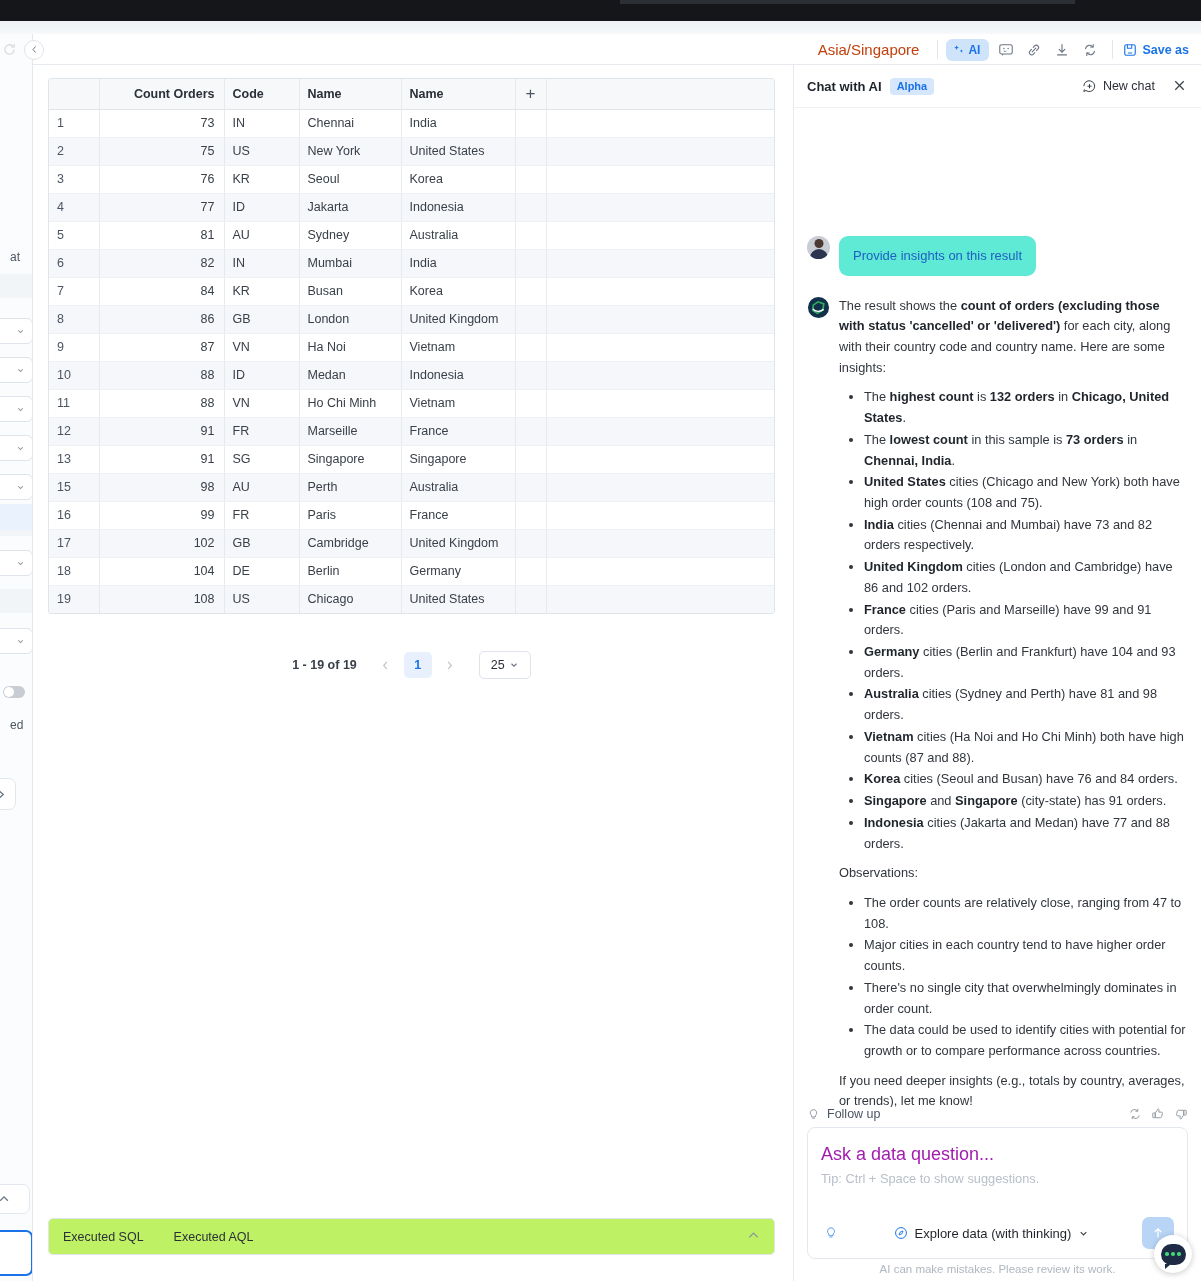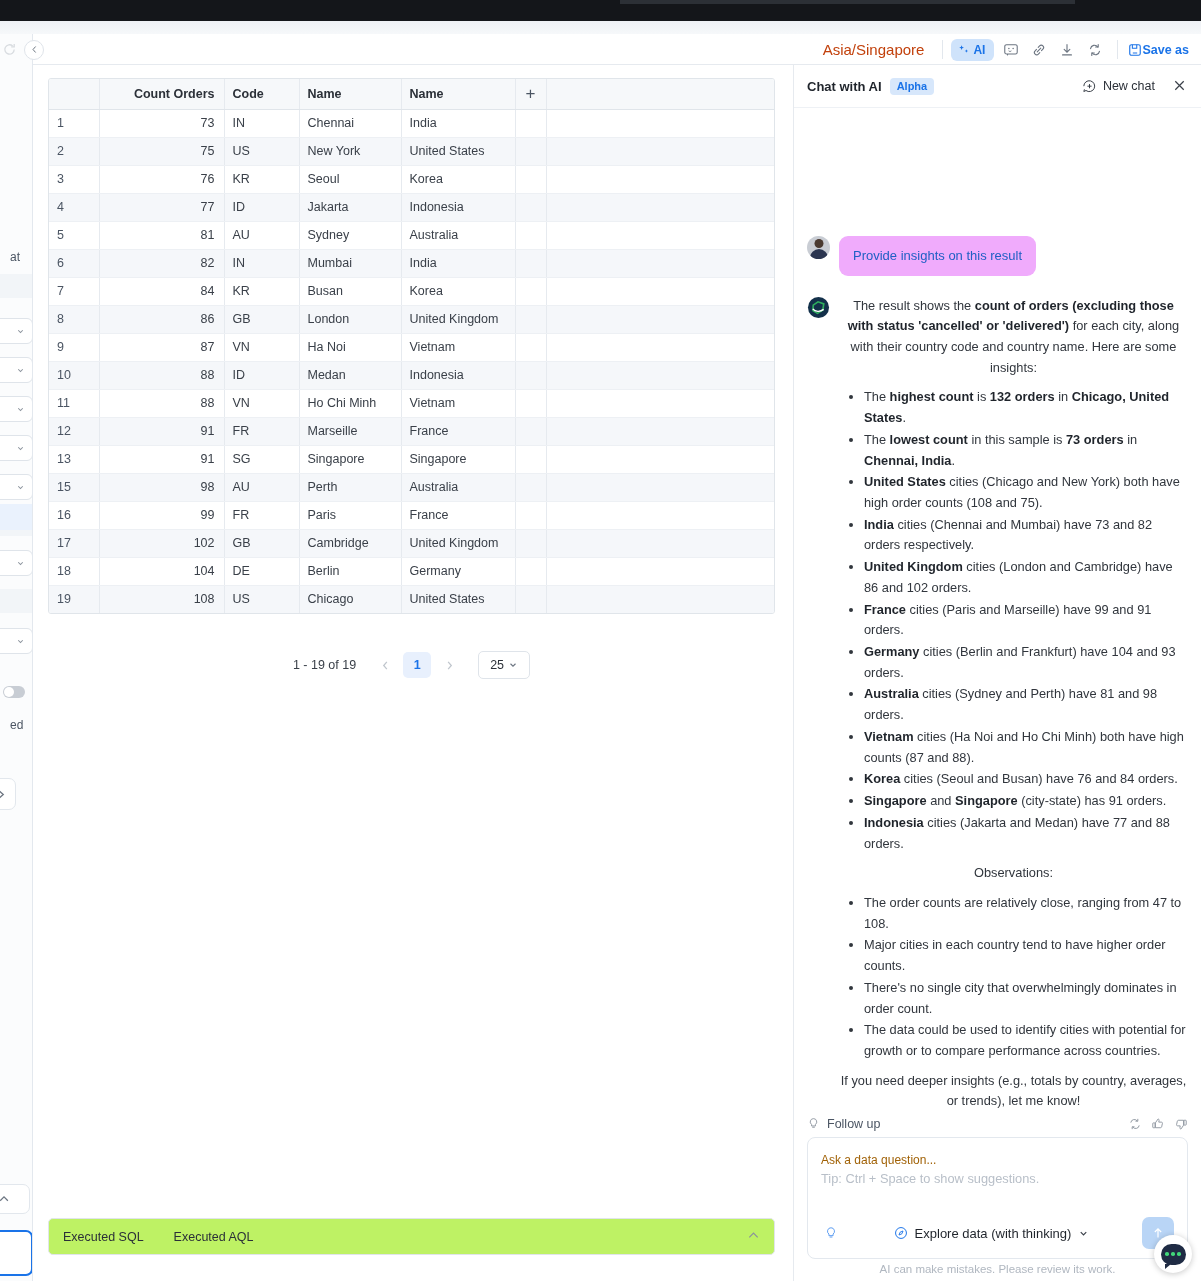--- a/index.html
+++ b/index.html
@@ -88,21 +88,21 @@
   .ai-pill {
     display: flex; align-items: center; gap: 3px;
     background: #cfe3fb; color: #1a73e8; font-size: 12px; font-weight: 700;
     border-radius: 6px; padding: 4px 9px 4px 7px; margin-right: 3px;
   }
   .icon-btn {
     width: 28px; height: 26px; display: flex; align-items: center; justify-content: center;
     border-radius: 5px;
   }
   .saveas {
-    display: flex; align-items: center; 
+    display: flex; align-items: center; gap: 5px;
     color: #1a73e8; font-size: 12.5px; font-weight: 600; margin-left: 2px;
   }
 
   
   .workspace {
     position: absolute; left: 33px; top: 65px; width: 760px; height: 1216px;
     background: #fff;
   }
   .tablewrap {
     position: absolute; left: 15px; top: 13px; width: 727px;
@@ -135,21 +135,21 @@
   col.c-plus { width: 31px; }
   col.c-pad   { width: 230px; }
 
   .plusglyph { font-size: 17px; color: #4b5563; font-weight: 400; line-height: 1; }
 
   
   .pager {
     position: absolute; left: 15px; top: 0; width: 727px; height: 46px;
     display: flex; align-items: center; justify-content: center; gap: 11px;
   }
-  .pg-count { font-size: 12.5px; color: #3a4049; margin-right: 11px; }
+  .pg-count { font-size: 12.5px; color: #3a4049; margin-right: 11px; font-weight: bold; }
   .pg-arrow { width: 14px; height: 14px; display: flex; align-items: center; justify-content: center; }
   .pg-num {
     min-width: 28px; height: 26px; border-radius: 5px; background: #e8f0fd;
     color: #1a73e8; font-size: 12.5px; font-weight: 600;
     display: flex; align-items: center; justify-content: center; padding: 0 8px;
   }
   .pg-size {
     width: 52px; height: 28px; border: 1px solid #dfe4ea; border-radius: 5px;
     background: #fff; display: flex; align-items: center; justify-content: center; gap: 4px;
     font-size: 12.5px; color: #2b3038; margin-left: 11px;
@@ -195,45 +195,45 @@
   }
   .av-head {
     position: absolute; left: 50%; top: 3px; transform: translateX(-50%);
     width: 9px; height: 9px; border-radius: 50%; background: #4a3a31;
   }
   .av-body {
     position: absolute; left: 50%; bottom: 0; transform: translateX(-50%);
     width: 18px; height: 10px; border-radius: 9px 9px 0 0; background: #2b3550;
   }
   .bubble {
-    background: #f0abfc; border-radius: 9px; padding: 11px 14px;
+    background: #5eead4; border-radius: 9px; padding: 11px 14px;
     font-size: 13px; color: #1f5fc4; line-height: 1.35;
   }
   .msg-ai { display: flex; align-items: flex-start; gap: 9px; margin-top: 20px; }
   .ai-logo { width: 23px; height: 23px; flex: none; }
   .ai-text { font-size: 12.8px; line-height: 1.62; color: #31363d; }
-  .ai-text p { margin: 0 0 9px 0; text-align: center; }
+  .ai-text p { margin: 0 0 9px 0; }
   .ai-text b { font-weight: 700; color: #1f242b; }
   .ai-text ul { margin: 0 0 9px 0; padding-left: 25px; }
   .ai-text li { margin-bottom: 1px; }
 
   .chat-actions {
     display: flex; align-items: center; padding: 0 13px 6px 13px; flex: none; text-align: right;
   }
   .followup {
     display: flex; align-items: center; gap: 7px;
     font-size: 12.5px; color: #4b5563;
   }
   .act-icons { margin-left: auto; display: flex; gap: 9px; align-items: center; }
 
   .composer {
     margin: 0 13px 4px 13px; border: 1px solid #e3e8ee; border-radius: 8px;
     background: #fff; padding: 13px 13px 9px 13px; flex: none;
   }
-  .ph1 { font-size: 12px; color: #a16207; line-height: 1.55; }
+  .ph1 { font-size: 18px; color: #a21caf; line-height: 1.55; }
   .ph2 { font-size: 12.8px; color: #b8bfc8; line-height: 1.55; }
   .composer-row {
     display: flex; align-items: center; margin-top: 28px;
   }
   .bulb-btn { width: 20px; height: 20px; display:flex; align-items:center; justify-content:center; }
   .mode-sel {
     margin: 0 auto; display: flex; align-items: center; gap: 7px;
     font-size: 13px; color: #1f242b;
   }
   .send-btn {

